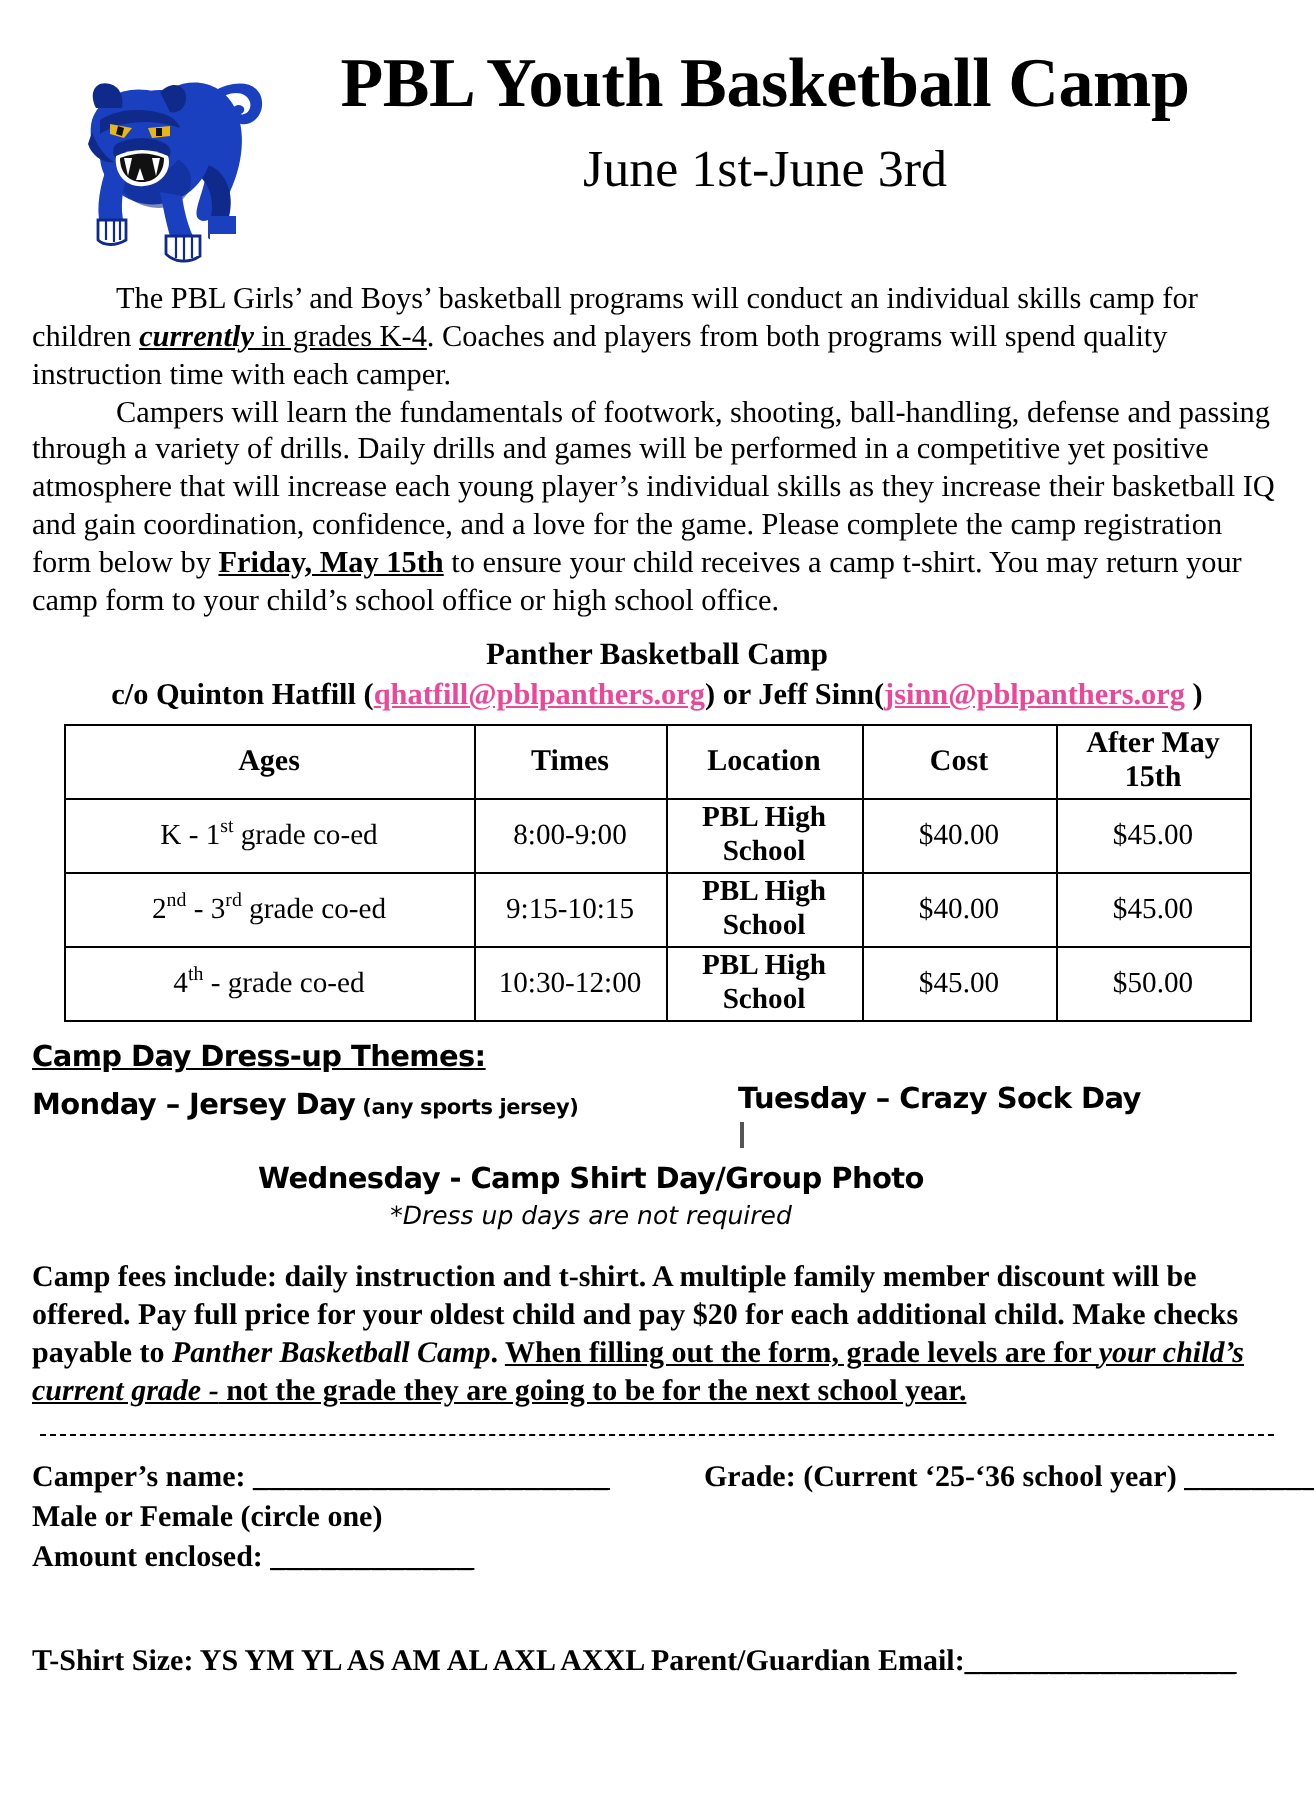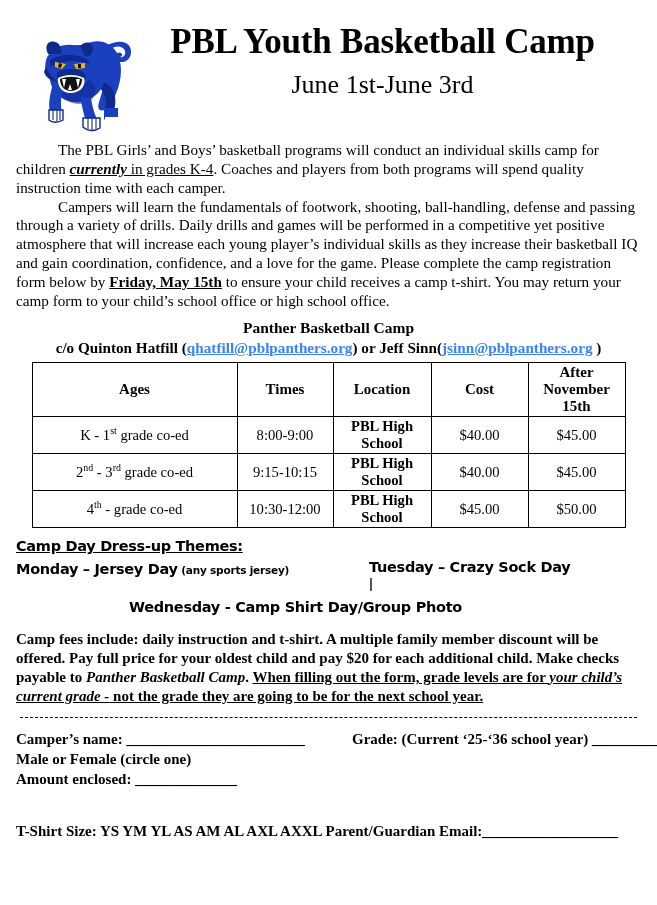--- a/index.html
+++ b/index.html
@@ -32,21 +32,21 @@
   
   .body-text { font-size: 15.2px; line-height: 1.24; margin-top: 9px; padding: 0 4px; text-align: left; }
   .body-text p { margin: 0; text-indent: 42px; }
   .u { text-decoration: underline; }
   .bi { font-weight: bold; font-style: italic; }
   .b { font-weight: bold; }
 
   
   .contact { text-align: center; font-weight: bold; font-size: 15.5px; line-height: 1.3; margin-top: 7px; }
   .contact .line2 { font-size: 15.2px; }
-  a.mail { color: #3b82f6; text-decoration: underline; font-weight: bold; margin-top: 44px; }
+  a.mail { color: #ec4899; text-decoration: underline; font-weight: bold; margin-top: 44px; }
 
   
   table.sched {
     border-collapse: collapse; width: 593px; margin: 5px auto 0 auto;
     table-layout: fixed;
   }
   table.sched td, table.sched th { border: 1px solid #000; text-align: center; padding: 1px 2px; }
   table.sched th { font-weight: bold; font-size: 15px; height: 21px; }
   table.sched td { font-size: 14.6px; height: 19px; }
   td.loc { font-weight: bold; font-size: 12.2px; }
@@ -153,21 +153,21 @@
     <div class="line2"><span>c/o Quinton Hatfill (</span><a class="mail" href="#">qhatfill@pblpanthers.org</a><span>) or Jeff Sinn(</span><a class="mail" href="#">jsinn@pblpanthers.org</a><span> )</span></div>
   </div>
 
   <table class="sched">
     <thead>
       <tr>
         <th class="c-ages">Ages</th>
         <th class="c-times">Times</th>
         <th class="c-loc">Location</th>
         <th class="c-cost">Cost</th>
-        <th class="c-after">After November 15th</th>
+        <th class="c-after">After May 15th</th>
       </tr>
     </thead>
     <tbody>
       <tr>
         <td><span>K - 1</span><sup>st</sup><span> grade  co-ed</span></td>
         <td>8:00-9:00</td>
         <td class="loc">PBL High School</td>
         <td>$40.00</td>
         <td>$45.00</td>
       </tr>
@@ -189,20 +189,21 @@
   </table>
 
   <div class="themes">
     <div class="themes-title">Camp Day Dress-up Themes:</div>
     <div class="themes-row">
       <span class="theme-mon">Monday – Jersey Day</span><span class="theme-note"> (any sports jersey)</span>
       <span class="theme-tue">Tuesday – Crazy Sock Day</span>
       <span class="caret"></span>
     </div>
     <div class="theme-wed">Wednesday - Camp Shirt Day/Group Photo</div>
+    <div class="theme-req">*Dress up days are not required</div>
   </div>
 
   <div class="fees"><span>Camp fees include: daily instruction and t-shirt.  A multiple family member discount will be offered. Pay full price for your oldest child and pay $20 for each additional child.  Make checks payable to </span><i>Panther Basketball Camp</i><span>.  </span><span class="u">When filling out the form, grade levels are for </span><i class="u">your child’s current grade -</i><span class="u"> not the grade they are going to be for the next school year.</span></div>
 
   <hr class="dashed">
 
   <div class="form">
     <div class="form-row">
       <span>Camper’s name:</span>
       <span class="blank">_____________________</span>

